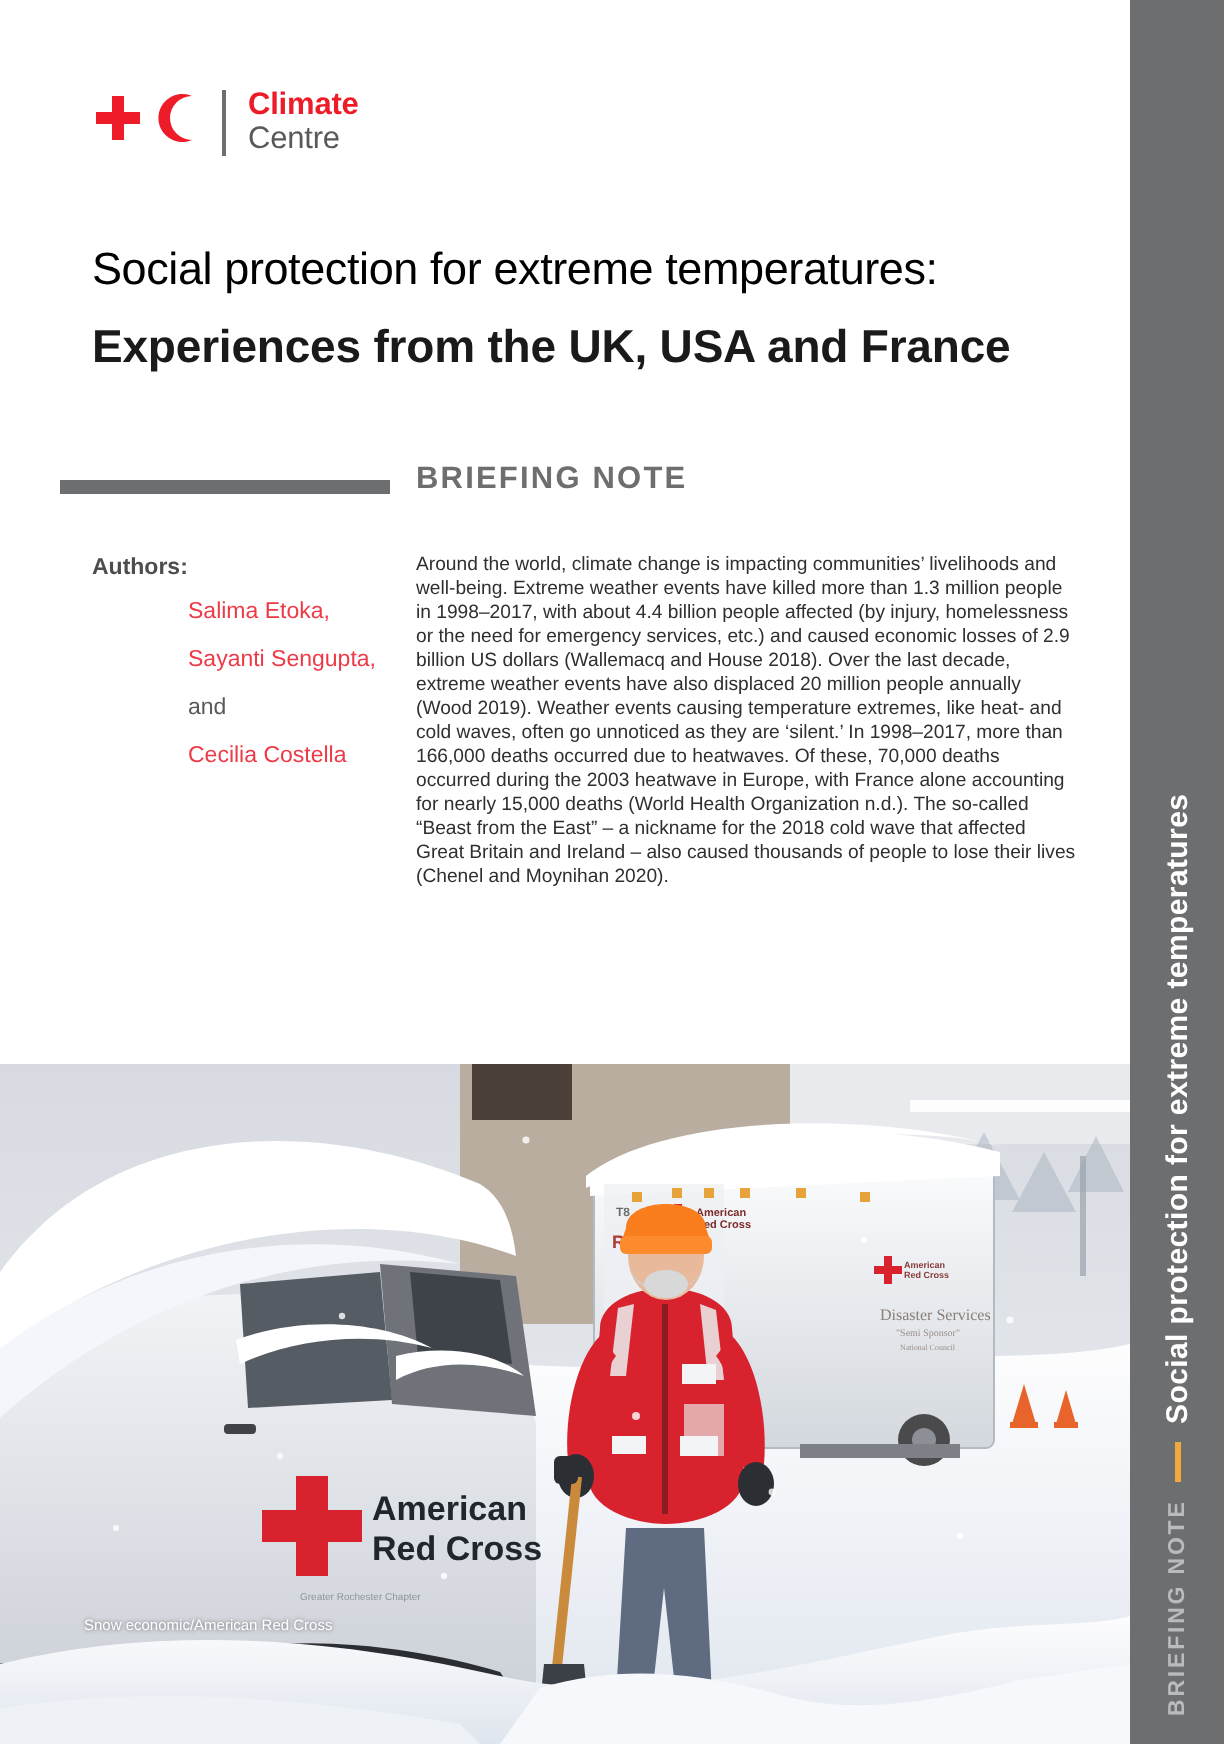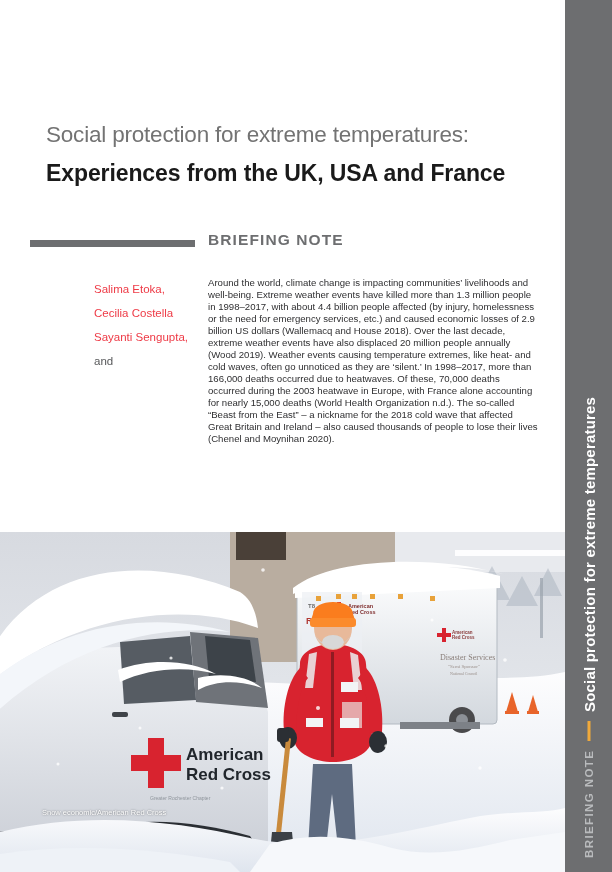--- a/index.html
+++ b/index.html
@@ -51,21 +51,21 @@
   .logo { position:absolute; left:46px; top:45px; display:flex; align-items:center; }
   .logo-marks { display:flex; align-items:center; gap:3px; }
   .logo-divider { width:2px; height:33px; background:#6d6e70; margin:0 11px 0 12px; }
   .logo-words { line-height:1.08; }
   .logo-climate { font-size:15.5px; font-weight:bold; color:#ed1c28; letter-spacing:-0.1px; }
   .logo-centre { font-size:15.5px; font-weight:normal; color:#58595b; letter-spacing:-0.1px; }
 
   
   .title-main {
     position:absolute; left:46px; top:122px;
-    font-size:22.5px; font-weight:300; color:#737373;
+    font-size:22.5px; font-weight:300; color:#000000;
     letter-spacing:-0.2px; white-space:nowrap;
   }
   .title-sub {
     position:absolute; left:46px; top:160px;
     font-size:23px; font-weight:bold; color:#1a1a1a;
     letter-spacing:-0.1px; white-space:nowrap;
   }
 
   
   .rule { position:absolute; left:30px; top:240px; width:165px; height:7px; background:#6d6e70; }
@@ -100,36 +100,56 @@
     text-shadow:0 0 2px rgba(0,0,0,.55);
   }
 </style>
 </head>
 <body>
 
 <div class="page">
 
   <div class="content">
 
+    <div class="logo">
+      <div class="logo-marks">
+        <span>
+          <svg width="26" height="26" viewBox="0 0 26 26">
+            <path d="M10 2 h6 v8 h8 v6 h-8 v8 h-6 v-8 h-8 v-6 h8 z" fill="#ed1c28"></path>
+          </svg>
+        </span>
+        <span>
+          <svg width="24" height="26" viewBox="0 0 24 26">
+            <path d="M21 2 A12 12 0 1 0 21 24 A9.6 9.6 0 1 1 21 2 Z" fill="#ed1c28"></path>
+          </svg>
+        </span>
+      </div>
+      <div class="logo-divider"></div>
+      <div class="logo-words">
+        <div class="logo-climate">Climate</div>
+        <div class="logo-centre">Centre</div>
+      </div>
+    </div>
 
     <div class="title-main">Social protection for extreme temperatures:</div>
     <div class="title-sub">Experiences from the UK, USA and France</div>
 
     <div class="rule"></div>
     <div class="briefing-heading">BRIEFING NOTE</div>
 
     <div class="authors">
+      <span class="authors-label">Authors:</span>
       <span class="author-line">
         <span class="author-name">Salima Etoka,</span>
       </span>
       <span class="author-line">
-        <span class="author-name">Cecilia Costella</span>
+        <span class="author-name">Sayanti Sengupta,</span><span class="author-conj"> and</span>
       </span>
       <span class="author-line">
-        <span class="author-name">Sayanti Sengupta,</span><span class="author-conj"> and</span>
+        <span class="author-name">Cecilia Costella</span>
       </span>
     </div>
 
     <div class="body-copy">Around the world, climate change is impacting communities’ livelihoods and well-being. Extreme weather events have killed more than 1.3 million people in 1998–2017, with about 4.4 billion people affected (by injury, homelessness or the need for emergency services, etc.) and caused economic losses of 2.9 billion US dollars (Wallemacq and House 2018). Over the last decade, extreme weather events have also displaced 20 million people annually (Wood 2019). Weather events causing temperature extremes, like heat- and cold waves, often go unnoticed as they are ‘silent.’ In 1998–2017, more than 166,000 deaths occurred due to heatwaves. Of these, 70,000 deaths occurred during the 2003 heatwave in Europe, with France alone accounting for nearly 15,000 deaths (World Health Organization n.d.). The so-called “Beast from the East” – a nickname for the 2018 cold wave that affected Great Britain and Ireland – also caused thousands of people to lose their lives (Chenel and Moynihan 2020).</div>
 
     <div class="photo">
       <svg viewBox="0 0 565 340" preserveAspectRatio="none">
         <defs>
           <linearGradient id="skyg" x1="0" y1="0" x2="0" y2="1">
             <stop offset="0%" stop-color="#d7dae0"></stop>

